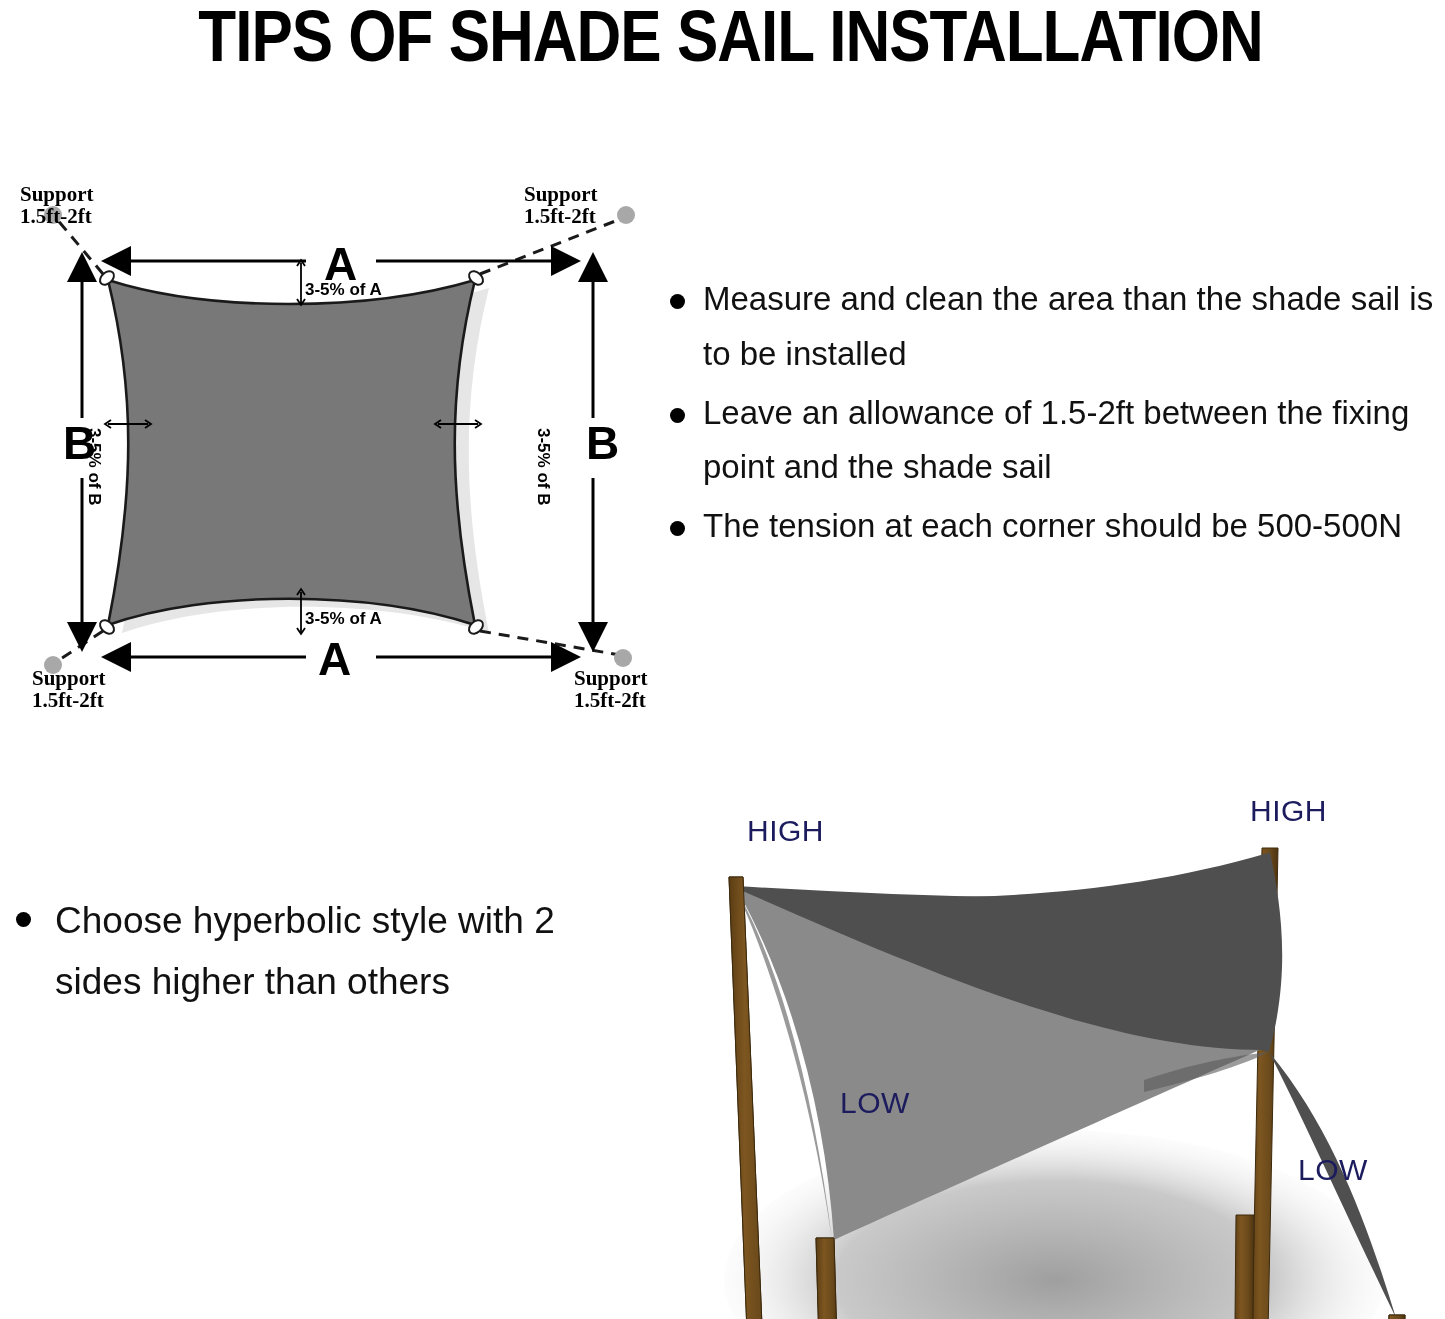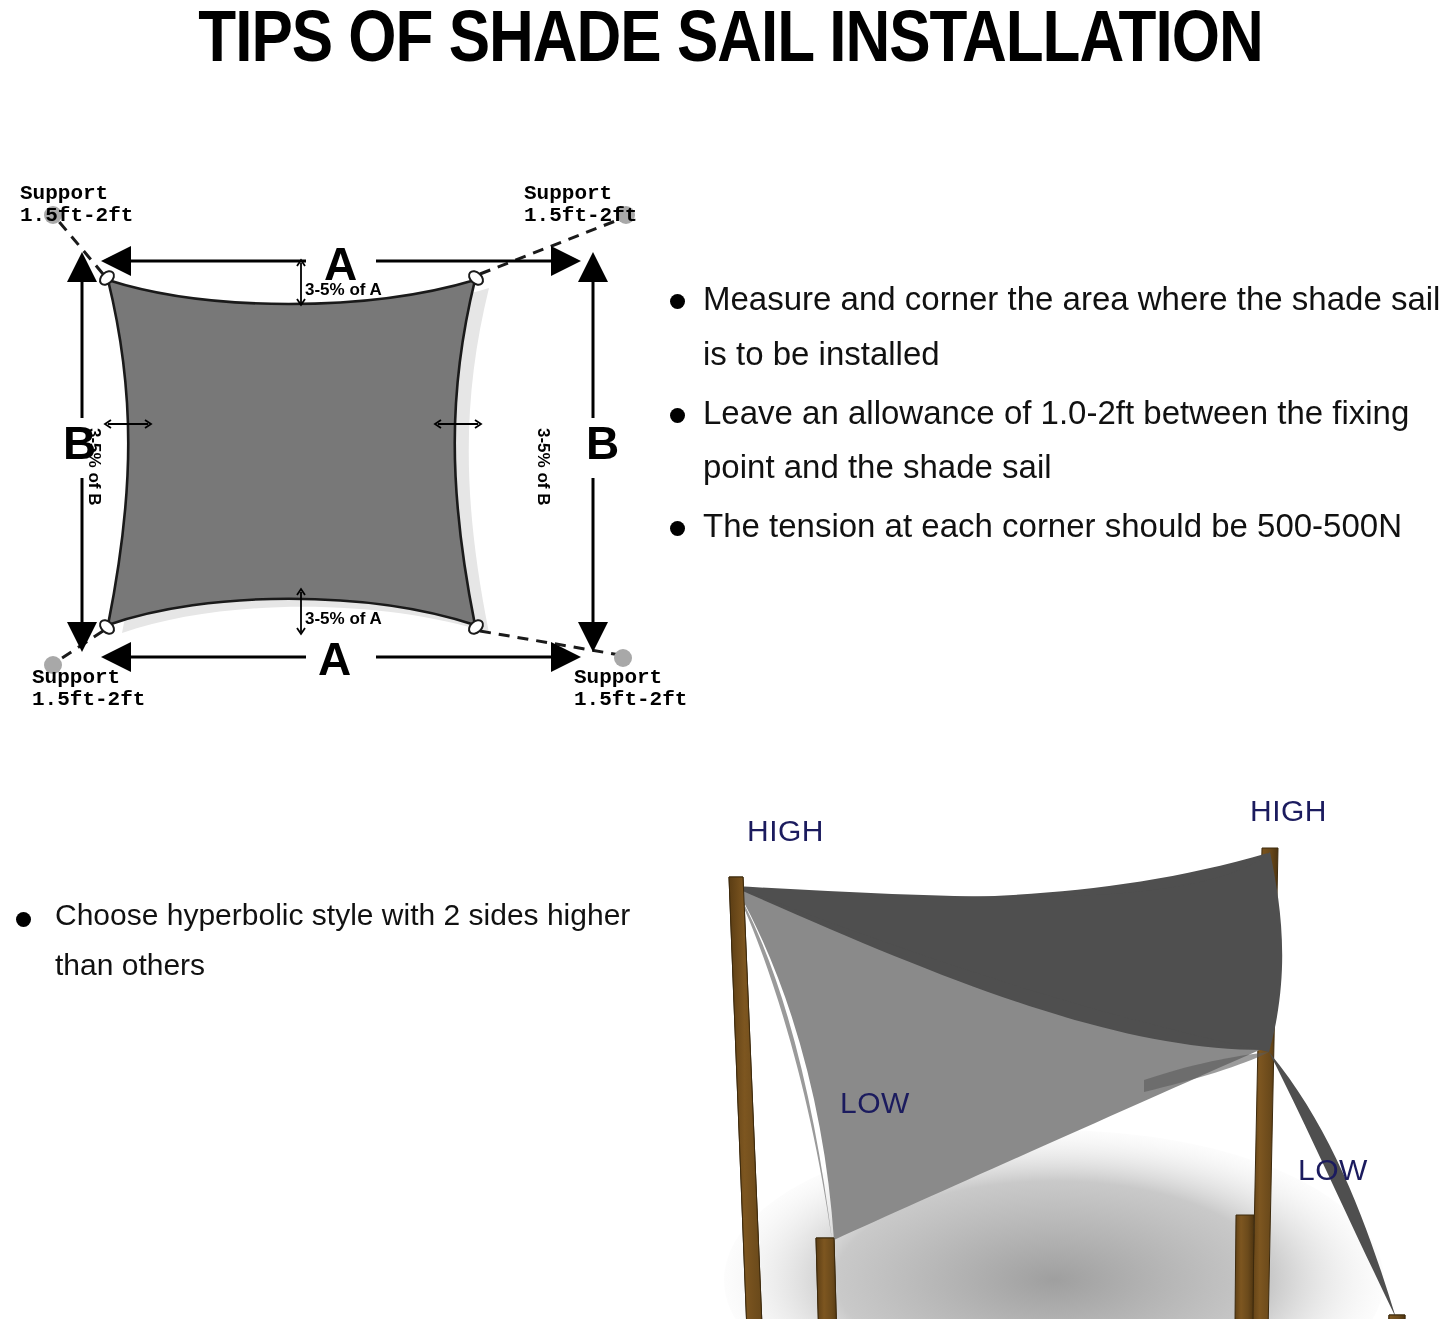--- a/index.html
+++ b/index.html
@@ -21,21 +21,21 @@
     transform-origin:center top;
     white-space:nowrap;
   }
 
   
   .rect-diagram{position:absolute;left:0px;top:160px;width:660px;height:570px;}
   .rect-diagram svg{display:block;}
 
   .sup-label{
     position:absolute;
-    font-family:Liberation Mono, monospace;
+    font-family:Liberation Serif, serif;
     font-size:21px;line-height:1.06;
     font-weight:600;
     white-space:nowrap;
     color:#000;
   }
   .sup-tl{left:12px;top:23px;}
   .sup-tr{left:516px;top:23px;}
   .sup-bl{left:24px;top:507px;}
   .sup-br{left:566px;top:507px;}
 
@@ -71,21 +71,21 @@
     margin-bottom:4px;
     font-size:33px;
     line-height:1.66;
     font-family:"Liberation Sans", sans-serif;
     color:#111;
   }
   ul.blist li .dot{
     position:absolute;left:14px;top:22px;
     width:15px;height:15px;border-radius:50%;background:#000;
   }
-  .bullets-left ul.blist li{font-size:30px;padding-left:47px;}
+  .bullets-left ul.blist li{font-size:37px;padding-left:47px;}
   .bullets-left ul.blist li .dot{left:8px;}
 
   
   .hyper{position:absolute;left:636px;top:790px;width:805px;height:529px;}
   .hyper svg{display:block;}
   .hl{
     position:absolute;
     font-family:"Liberation Sans", sans-serif;
     font-size:30px;color:#1b1b5e;font-weight:400;letter-spacing:0.5px;
     white-space:nowrap;
@@ -198,25 +198,25 @@
     <div class="pct pctA-top">3-5% of A</div>
     <div class="pct pctA-bot">3-5% of A</div>
     <div class="pct pctB-left">3-5% of B</div>
     <div class="pct pctB-right">3-5% of B</div>
   </div>
 
   <div class="bullets-right">
     <ul class="blist">
       <li>
         <span class="dot"></span>
-        <span>Measure and corner the area where the shade sail is to be installed</span>
+        <span>Measure and clean the area than the shade sail is to be installed</span>
       </li>
       <li>
         <span class="dot"></span>
-        <span>Leave an allowance of 1.0-2ft between the fixing point and the shade sail</span>
+        <span>Leave an allowance of 1.5-2ft between the fixing point and the shade sail</span>
       </li>
       <li>
         <span class="dot"></span>
         <span>The tension at each corner should be 500-500N</span>
       </li>
     </ul>
   </div>
 
   <div class="bullets-left">
     <ul class="blist">

